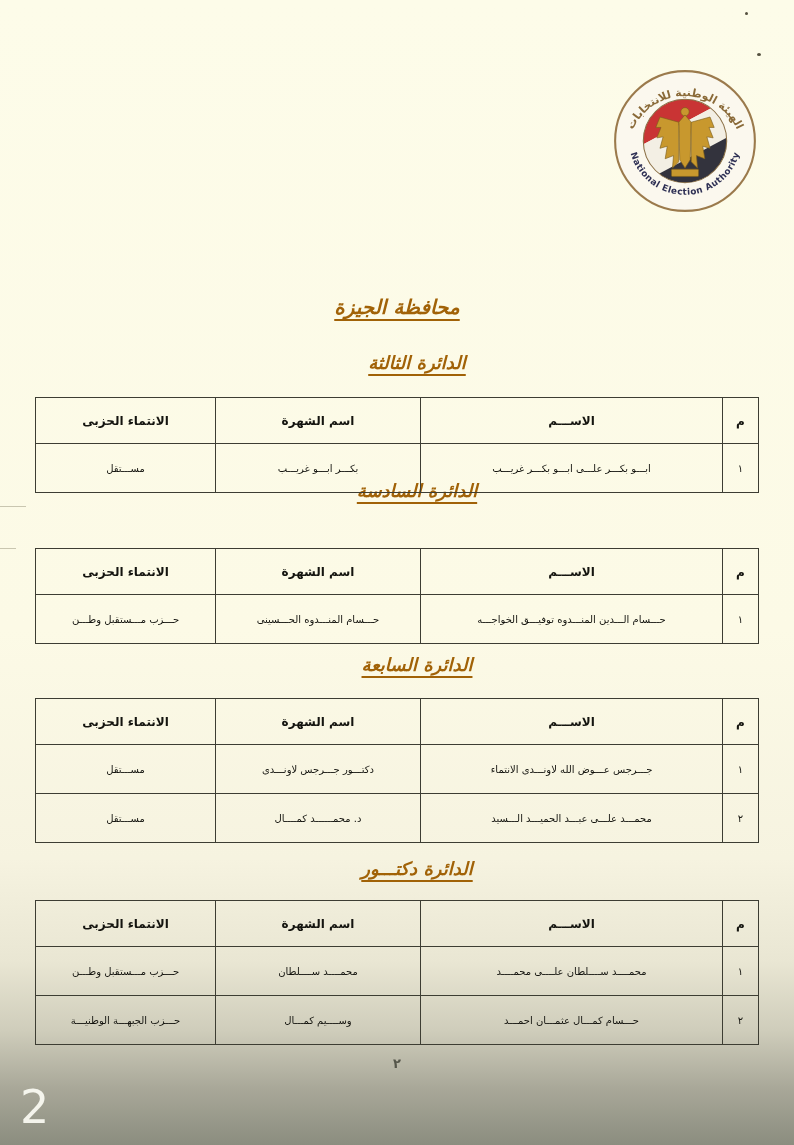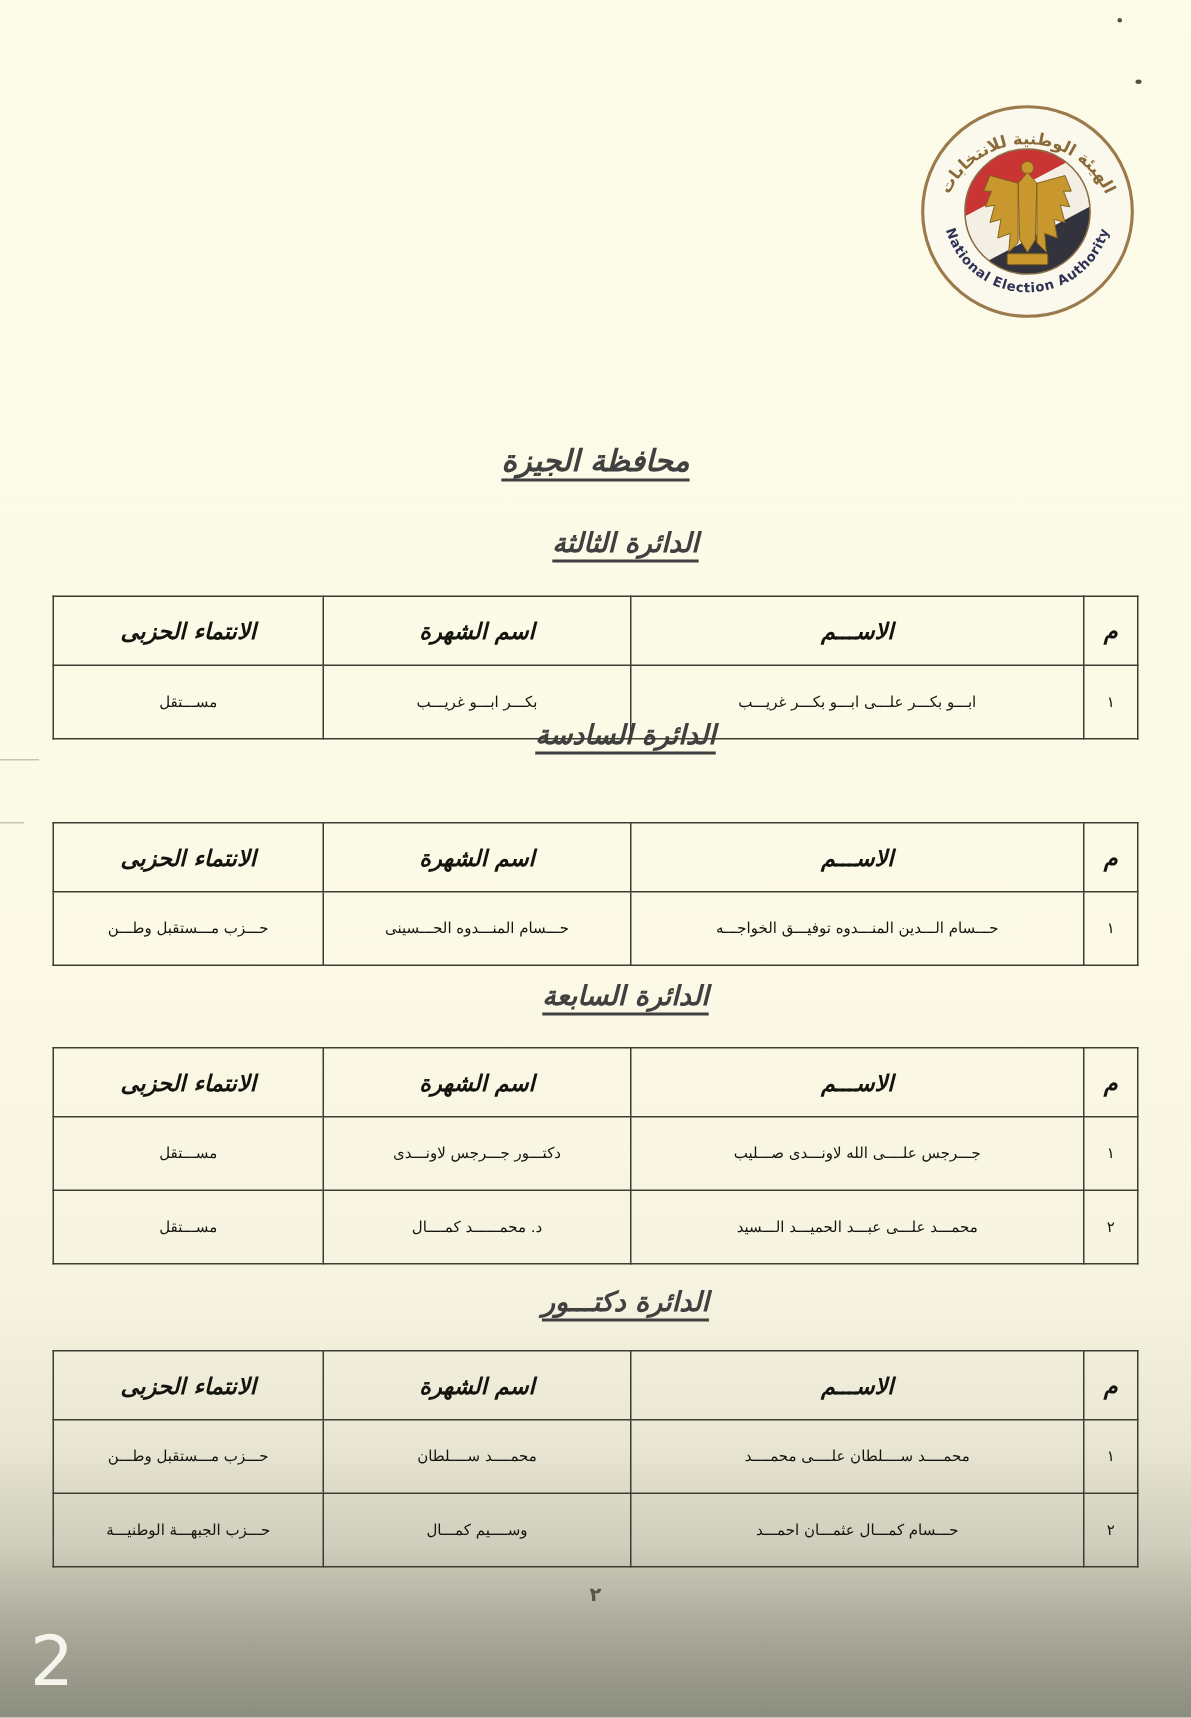--- a/index.html
+++ b/index.html
@@ -10,21 +10,21 @@
       #fdfce9 0%, #fcfae6 55%, #f6f3e0 75%, #e9e6d3 84%,
       #cfcdbb 90%, #a9a899 95%, #8b8d7f 100%);
   }
   .abs{position:absolute;}
 
   
   .logo-wrap{left:612px;top:68px;width:146px;height:146px;}
 
   
   .title{
-    left:0;width:794px;text-align:center;color:#404040;
+    left:0;width:794px;text-align:center;color:#a16207;
     font-weight:bold;font-style:italic;
     text-decoration:underline;text-underline-offset:5px;
     text-decoration-thickness:1.5px;
   }
   .gov-title{top:295px;font-size:20px;}
   .district-title{font-size:18px;padding-left:20px;}
   .dt0{top:352px;} .dt1{top:480px;} .dt2{top:654px;} .dt3{top:858px;}
 
   
   table.cand{
@@ -32,21 +32,21 @@
     border-collapse:collapse;table-layout:fixed;
     background:transparent;
   }
   .tb0{top:397px;} .tb1{top:548px;} .tb2{top:698px;} .tb3{top:900px;}
   table.cand th,table.cand td{
     border:1.5px solid #3d3d33;color:#14140f;
     text-align:center;vertical-align:middle;overflow:hidden;
     padding:2px 4px;
   }
   table.cand th{
-    height:41px;font-size:15px;font-weight:bold;font-style:italic;
+    height:41px;font-size:12px;font-weight:bold;
   }
   table.cand td{
     height:44px;font-size:10px;font-weight:normal;
   }
   .tb2 td,.tb3 td{height:48px;}
   col.c-num{width:36px;} col.c-name{width:302px;}
   col.c-alias{width:205px;} col.c-party{width:180px;}
 
   
   .page-num-ar{top:1056px;left:0;width:794px;text-align:center;
@@ -167,21 +167,21 @@
     <tr>
       <th>م</th>
       <th>الاســـم</th>
       <th>اسم الشهرة</th>
       <th>الانتماء الحزبى</th>
     </tr>
   </thead>
   <tbody>
     <tr>
       <td>١</td>
-      <td>جـــرجس علــــى الله لاونـــدى صـــليب</td>
+      <td>جـــرجس عـــوض الله لاونـــدى الانتماء</td>
       <td>دكتـــور جـــرجس لاونـــدى</td>
       <td>مســـتقل</td>
     </tr>
     <tr>
       <td>٢</td>
       <td>محمـــد علـــى عبـــد الحميـــد الـــسيد</td>
       <td>د. محمــــــد كمــــال</td>
       <td>مســـتقل</td>
     </tr>
   </tbody>

